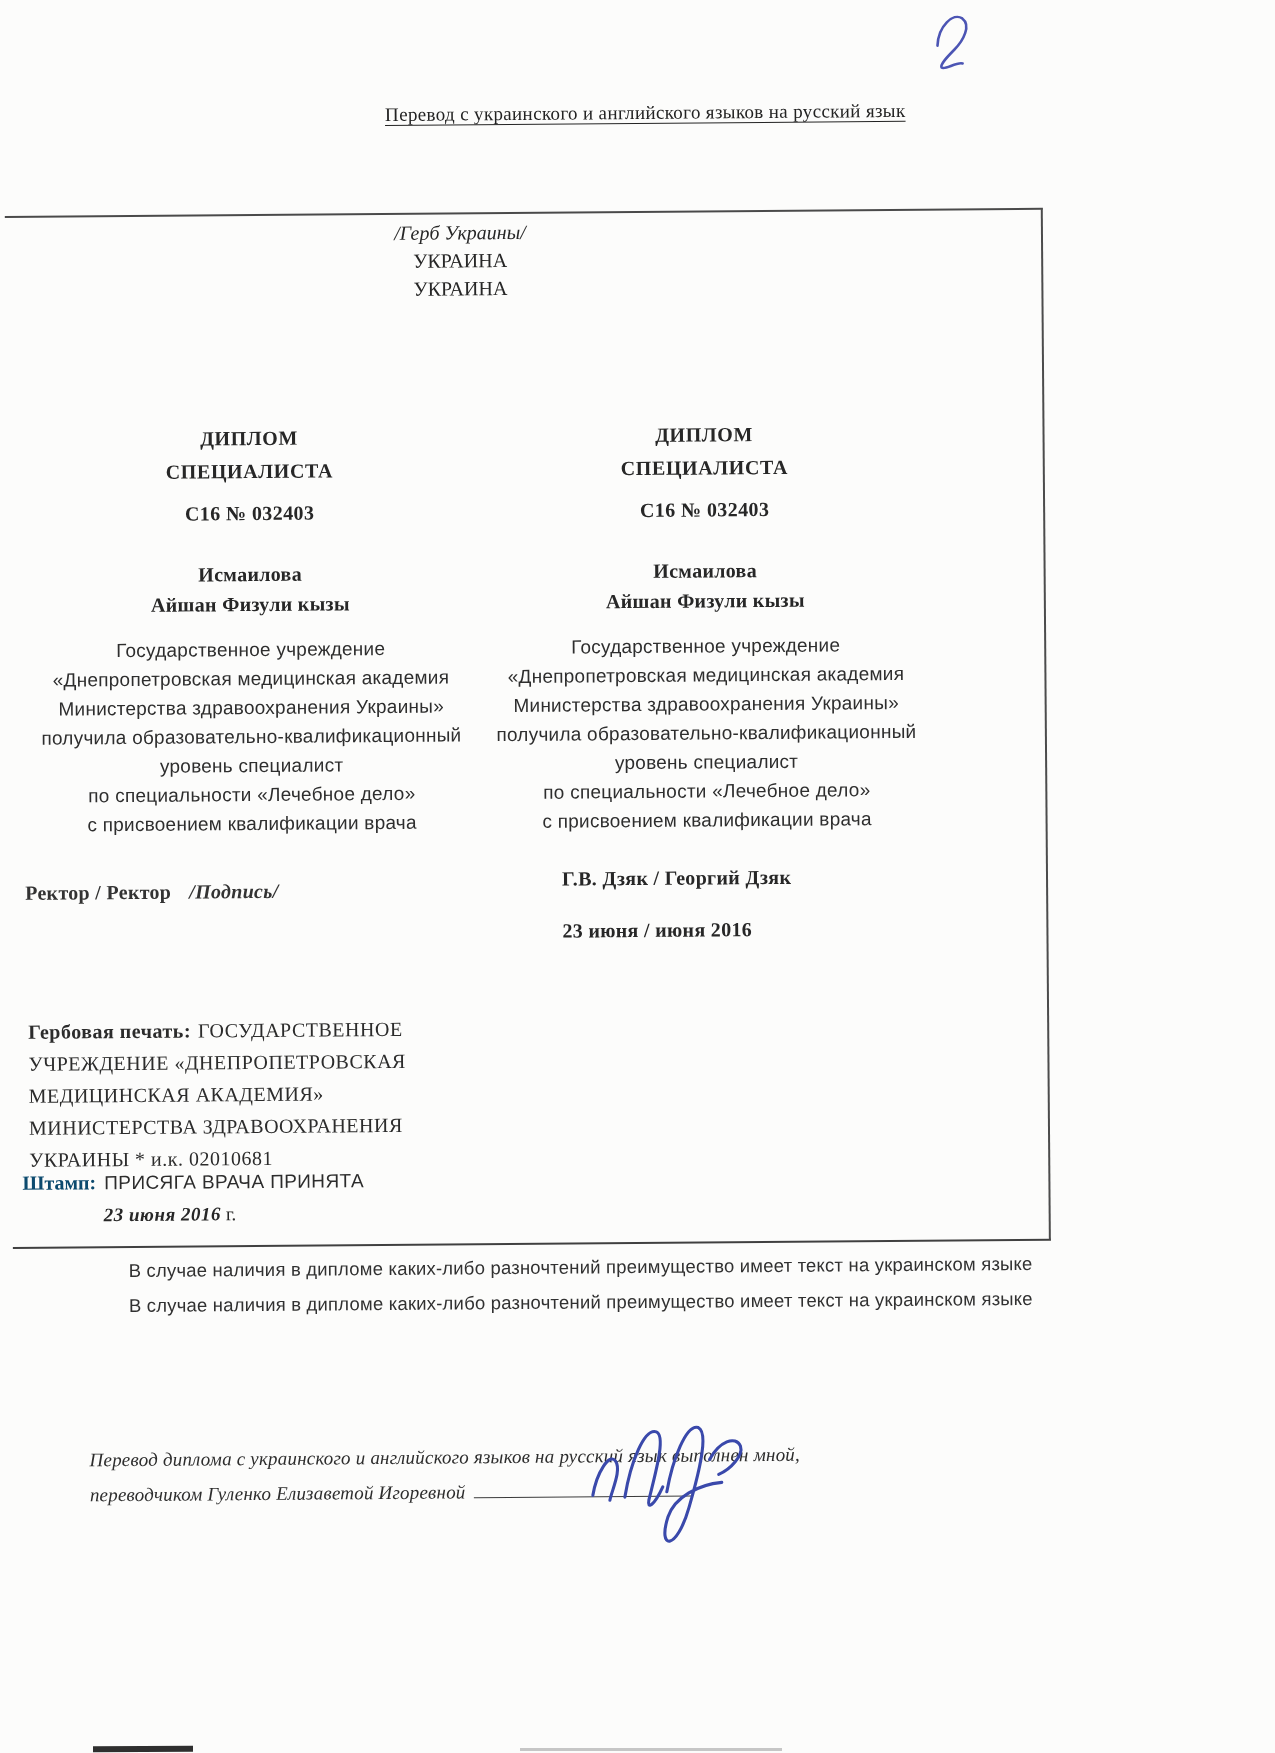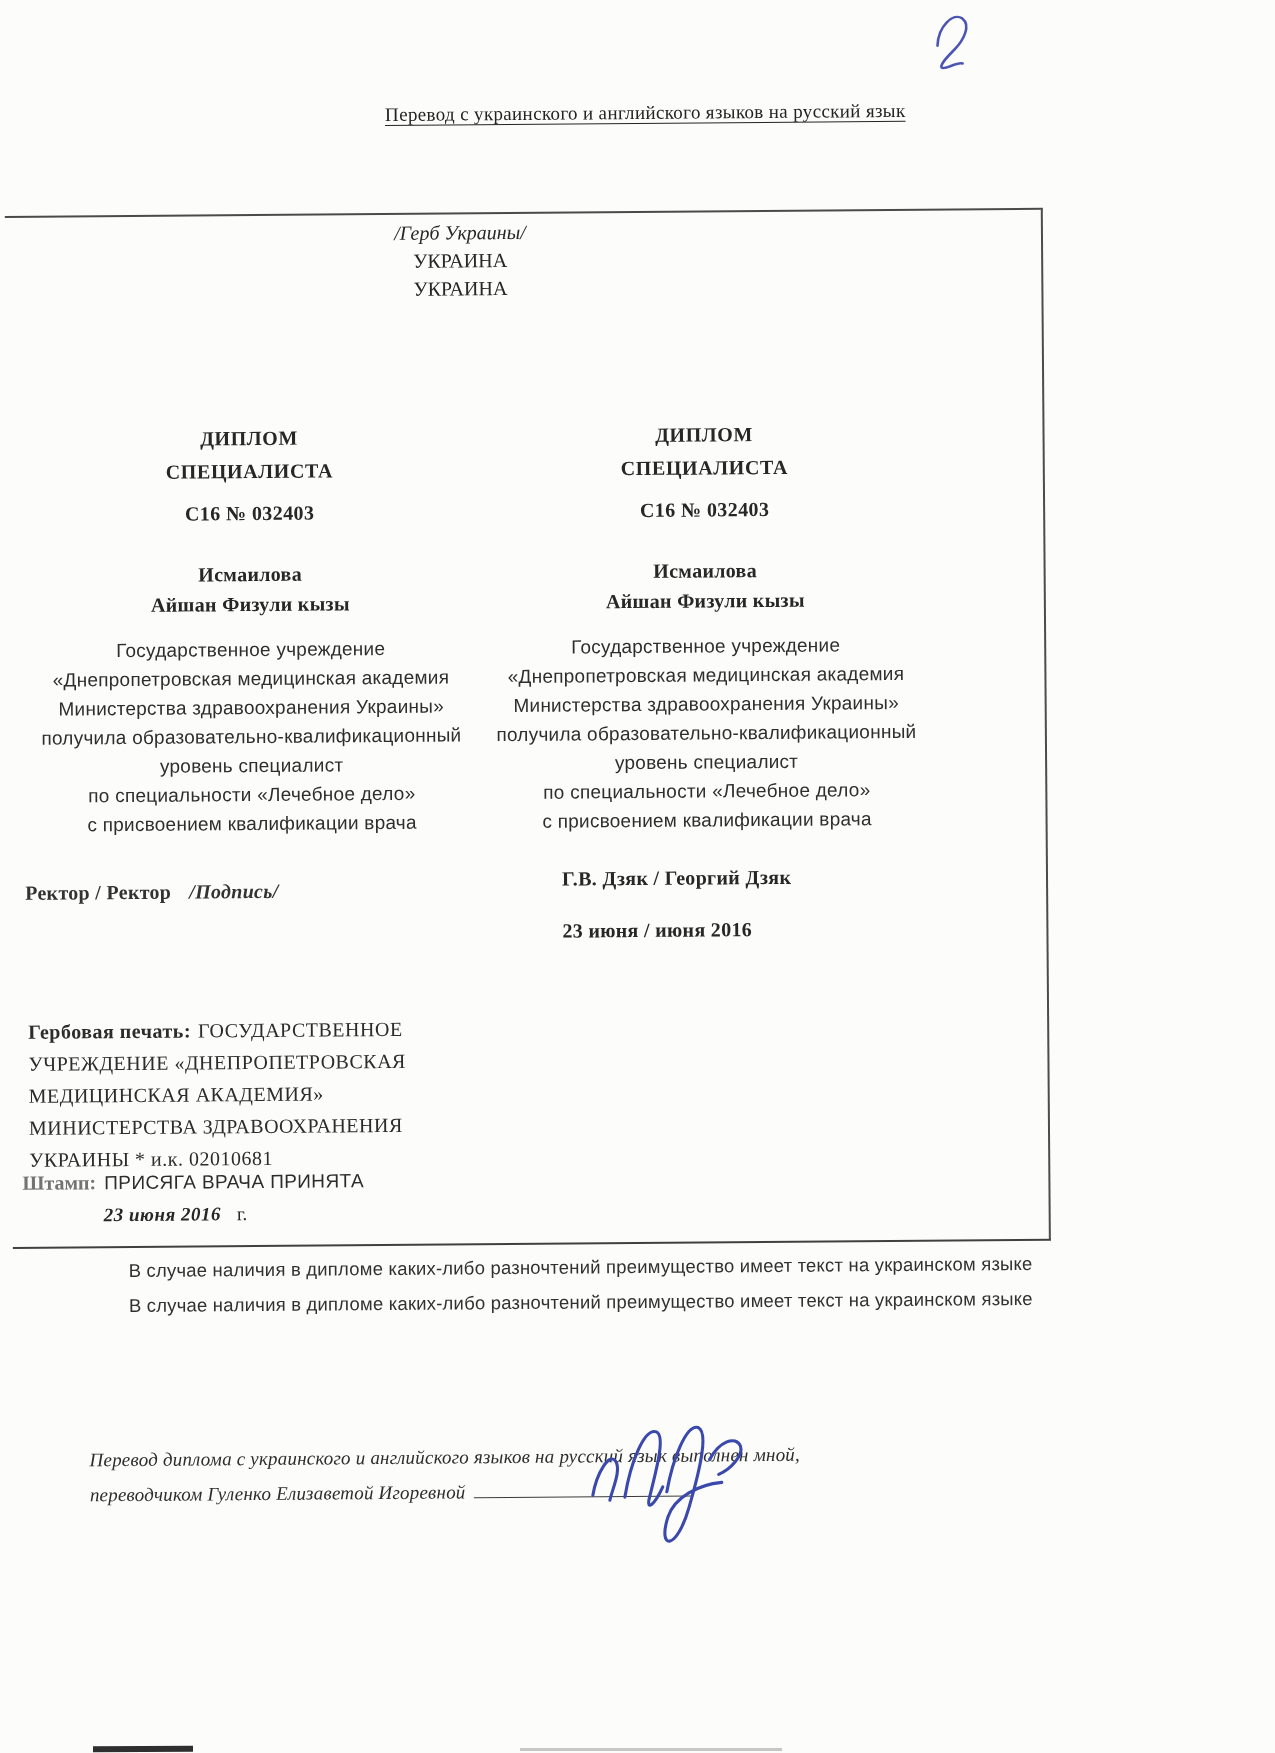--- a/index.html
+++ b/index.html
@@ -33,24 +33,24 @@
     font-size:19px;line-height:29px;letter-spacing:.25px;color:#2e2e2e;
   }
   .col-l{left:25px;} .col-r{left:480px;}
   .rector{left:25px;top:877px;font-size:20px;font-weight:bold;letter-spacing:.3px;color:#333;}
   .rector .sign-note{font-style:italic;margin-left:18px;}
   .rector-name{left:562px;top:867px;font-size:20px;font-weight:bold;letter-spacing:.3px;}
   .issue-date{left:562px;top:919px;font-size:20px;font-weight:bold;letter-spacing:.3px;}
   .seal{left:27px;top:1011px;width:470px;font-size:20px;line-height:32px;letter-spacing:.5px;color:#2c2c2c;}
   .seal .lbl{font-weight:bold;margin-right:7px;}
   .stamp1{left:20px;top:1167px;font-size:20px;color:#2c2c2c;}
-  .stamp1 .lbl{font-weight:bold;margin-right:8px;color:#737373;}
+  .stamp1 .lbl{font-weight:bold;margin-right:8px;color:#0c4a6e;}
   .stamp1 .txt{font-family:"Liberation Sans","DejaVu Sans",sans-serif;font-size:19px;letter-spacing:.4px;}
   .stamp2{left:101px;top:1200px;font-size:19px;}
-  .stamp2 .dt{font-weight:bold;font-style:italic;letter-spacing:.5px;margin-right:16px;}
+  .stamp2 .dt{font-weight:bold;font-style:italic;letter-spacing:.5px;margin-right:5px;}
   .footnote{
     left:55px;top:1249px;width:1045px;text-align:center;
     font-family:"Liberation Sans","DejaVu Sans",sans-serif;
     font-size:18.5px;line-height:35px;letter-spacing:.2px;color:#313131;
   }
   .translator{left:85px;top:1438px;font-size:19px;font-style:italic;line-height:35px;color:#2d2d2d;letter-spacing:.2px;}
   .sig-underline{display:inline-block;width:218px;border-bottom:1.6px solid #3b3b3b;height:14px;margin-left:8px;}
   .signature{left:570px;top:1400px;width:215px;height:155px;}
   .artifact1{left:93px;top:1746px;width:100px;height:6px;background:#2f2f2f;transform:rotate(-.3deg);}
   .artifact2{left:520px;top:1748px;width:262px;height:3px;background:#c6c6c6;}

